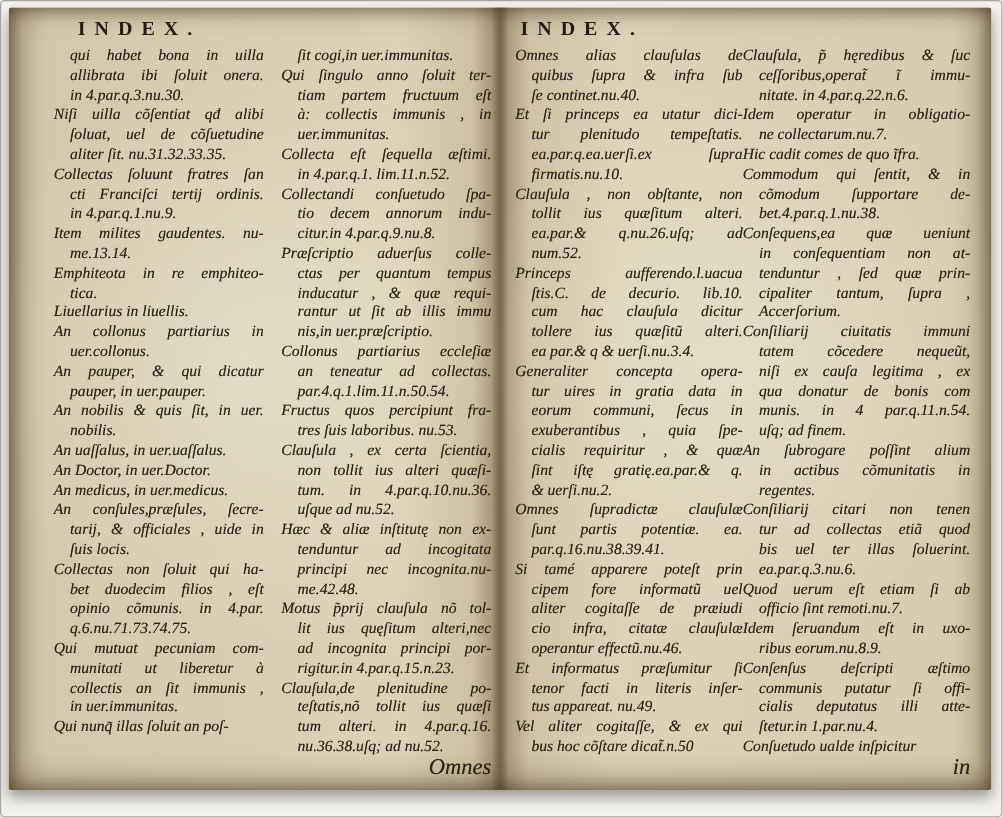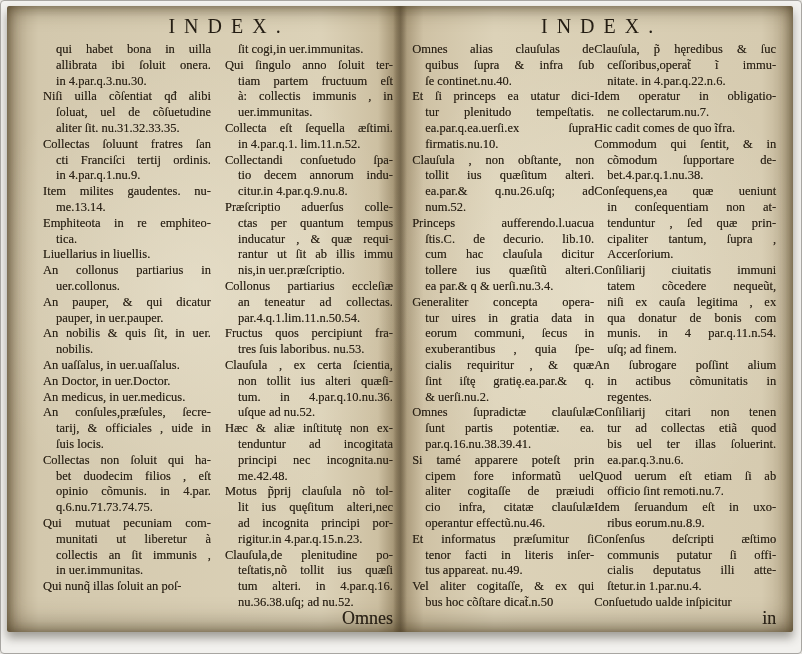--- a/index.html
+++ b/index.html
@@ -33,29 +33,28 @@
   }
   .gutter{
     position:absolute;left:49.1%;top:0;width:1.8%;height:100%;
     background:linear-gradient(90deg, rgba(80,65,40,0), rgba(60,48,28,.38) 45%, rgba(60,48,28,.42) 55%, rgba(80,65,40,0));
     pointer-events:none;
   }
   .page{position:absolute;top:0;height:100%;}
   .page.left{left:0;width:49.5%;}
   .page.right{right:0;width:49.6%;}
   .running-head{
-    text-align:center;
-    font-size:20px;font-weight:normal;
+    font-size:16px;font-weight:bold;
     letter-spacing:.45em;text-indent:.45em;
     color:#241d13;
     margin-top:9px;
   }
   .page.left .running-head{padding-left:48px;padding-right:2px;}
   .page.right .running-head{padding-left:6px;padding-right:8px;}
-  .cols{display:flex;margin-top:4px;}
+  .cols{display:flex;margin-top:4px;font-style:italic;}
   .page.left .cols{padding-left:36px;padding-right:2px;gap:14px;}
   .page.right .cols{padding-left:9px;padding-right:6px;}
   .col{width:168px;flex:0 0 auto;}
   .page.right .col{width:182px;}
   .line{
     font-size:12.5px;line-height:15.8px;
     color:#2b2318;
     white-space:nowrap;
     text-align:justify;text-align-last:justify;
     text-shadow:0 0 .5px rgba(45,35,20,.55);

